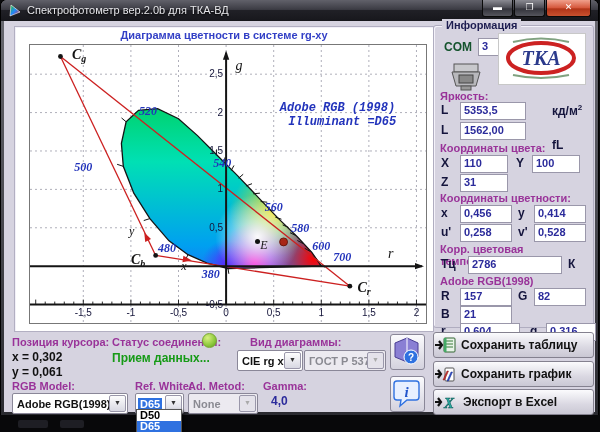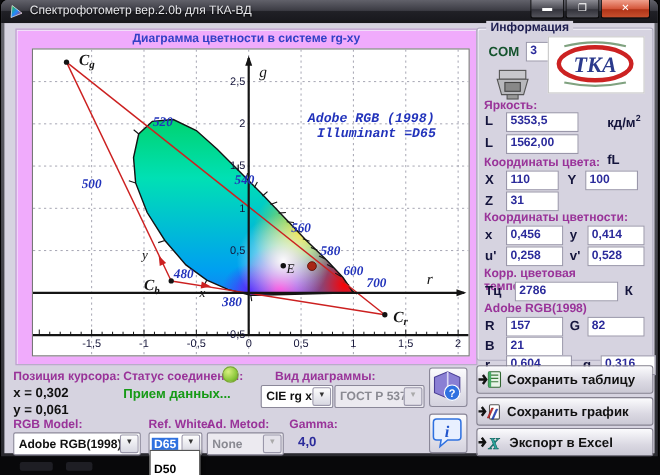--- a/index.html
+++ b/index.html
@@ -12,21 +12,21 @@
   .title-icon{position:absolute;left:7px;top:4px;width:14px;height:14px;}
   .title-text{position:absolute;left:26px;top:4px;font-size:11px;color:#e6e6ea;text-shadow:0 1px 2px #000;}
   .winbtns{position:absolute;right:7px;top:0;display:flex;}
   .winbtn{width:29px;height:16px;border:1px solid #0a0a0a;border-top:none;border-radius:0 0 3px 3px;
           background:linear-gradient(#8a8a92,#4a4a52 50%,#33333b 55%,#55555d);color:#fff;font-size:9px;
           line-height:15px;text-align:center;margin-left:1px;}
   .winbtn.close{width:43px;background:linear-gradient(#f0a08c,#d4563a 50%,#b03418 55%,#c8512f);}
   .client{position:absolute;left:3px;top:21px;width:591px;height:391px;background:#d6d3e0;}
 
   
-  .chart-panel{position:absolute;left:10px;top:5px;width:418px;height:304px;background:#f0abfc;
+  .chart-panel{position:absolute;left:10px;top:5px;width:418px;height:304px;background:#ffffff;
                border:1px solid #b2afc2;box-shadow:inset 1px 1px 0 #f2f0f8;}
   .chart-title{position:absolute;left:0;right:0;top:2px;text-align:center;color:#3340c6;font-weight:bold;font-size:11px;}
   .plot{position:absolute;left:14px;top:17px;width:396px;height:278px;background:#fff;border:1px solid #777;}
 
   
   .groupbox{position:absolute;border:1px solid #b0adc0;border-radius:3px;box-shadow:inset 1px 1px 0 #f4f2fa;}
   .info-box{left:429px;top:4px;width:159px;height:301px;}
   .group-title{position:absolute;top:-7px;left:8px;background:#d6d3e0;padding:0 4px;font-size:11px;
                font-weight:bold;color:#1d1d50;}
   .plabel{position:absolute;font-size:11px;font-weight:bold;color:#993399;}
@@ -51,21 +51,21 @@
          background:linear-gradient(#fbfbfd,#d4d2de);}
   .bigbtn{position:absolute;left:429px;width:159px;height:24px;border:1px solid #84818f;border-radius:3px;
           background:linear-gradient(#fbfbfd,#dad8e2 60%,#cac8d4);font-size:12px;font-weight:bold;color:#111;
           display:flex;align-items:center;justify-content:flex-start;gap:5px;}
   .dot{position:absolute;width:13px;height:13px;border-radius:50%;
        background:radial-gradient(circle at 35% 30%,#d8f080,#8cc83c 60%,#5a9a20);border:1px solid #7aa832;}
 
   
   .dropdown{position:absolute;left:136px;top:409px;width:44px;background:#fff;border:1px solid #555;
             box-shadow:2px 2px 3px rgba(0,0,0,.6);font-size:11px;font-weight:bold;z-index:9;}
-  .dd-item{height:11px;line-height:11px;padding-left:3px;color:#000;margin-top:12px;}
+  .dd-item{height:11px;line-height:11px;padding-left:3px;color:#000;}
   .dd-item.sel{background:#2f71e0;color:#fff;}
 
   .taskbar{position:absolute;left:0;top:415px;width:600px;height:17px;background:#08080a;}
   .taskbar span{position:absolute;top:5px;height:8px;background:#1e1e24;border-radius:2px;}
   sup{font-size:8px;}
 </style>
 </head>
 <body>
 
 <div class="window">

